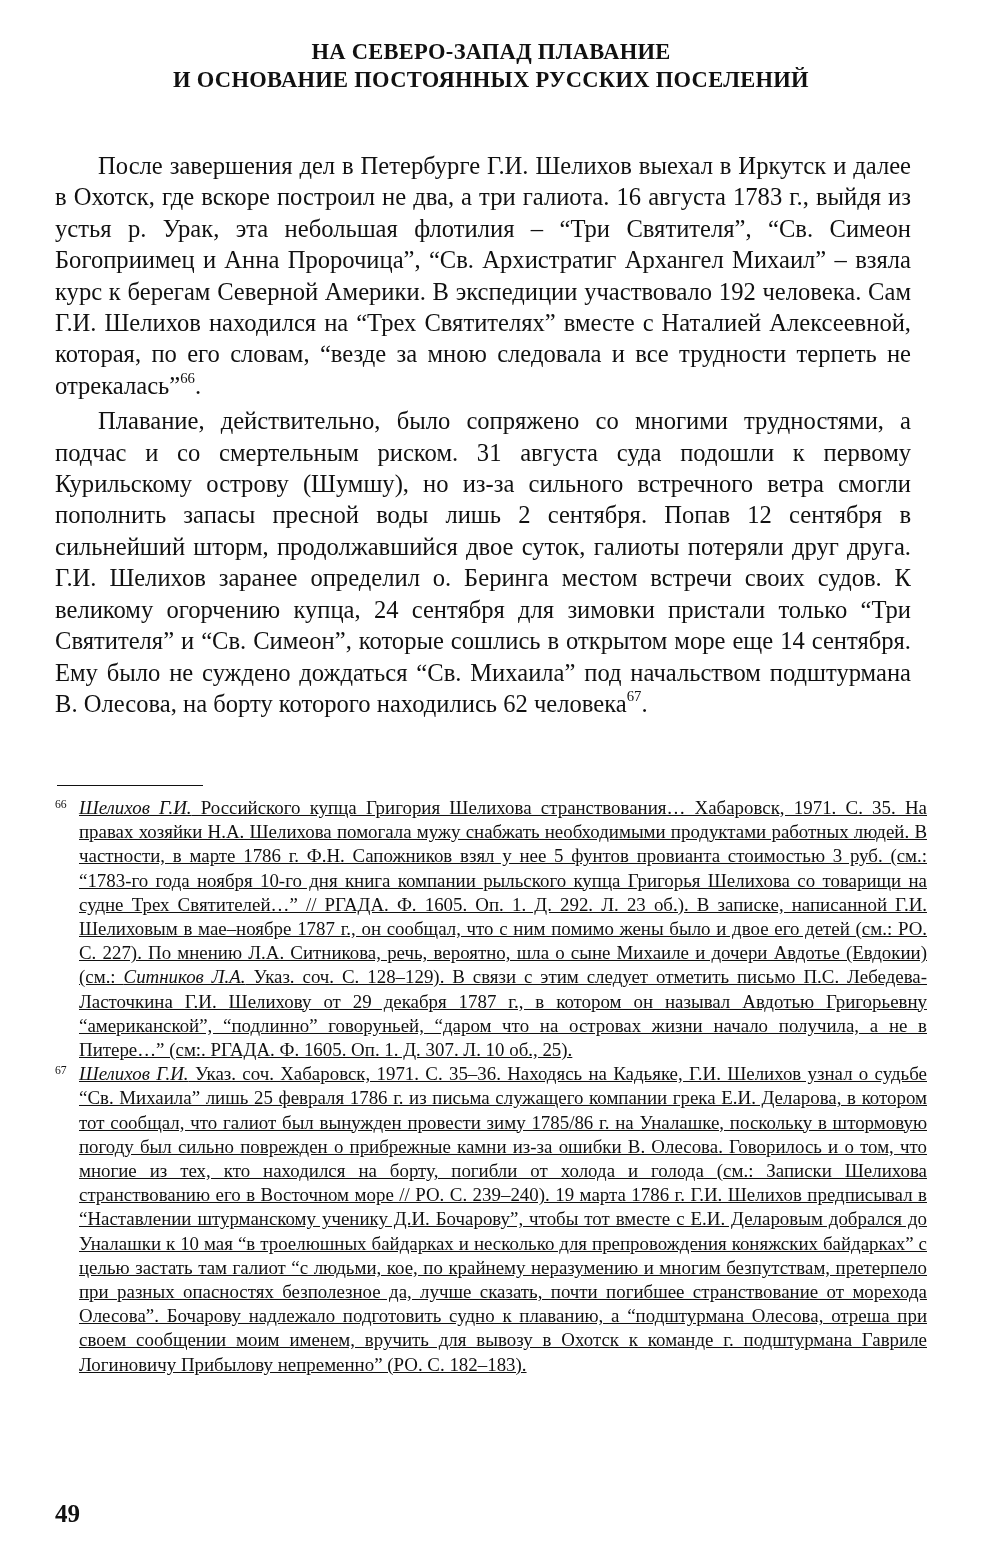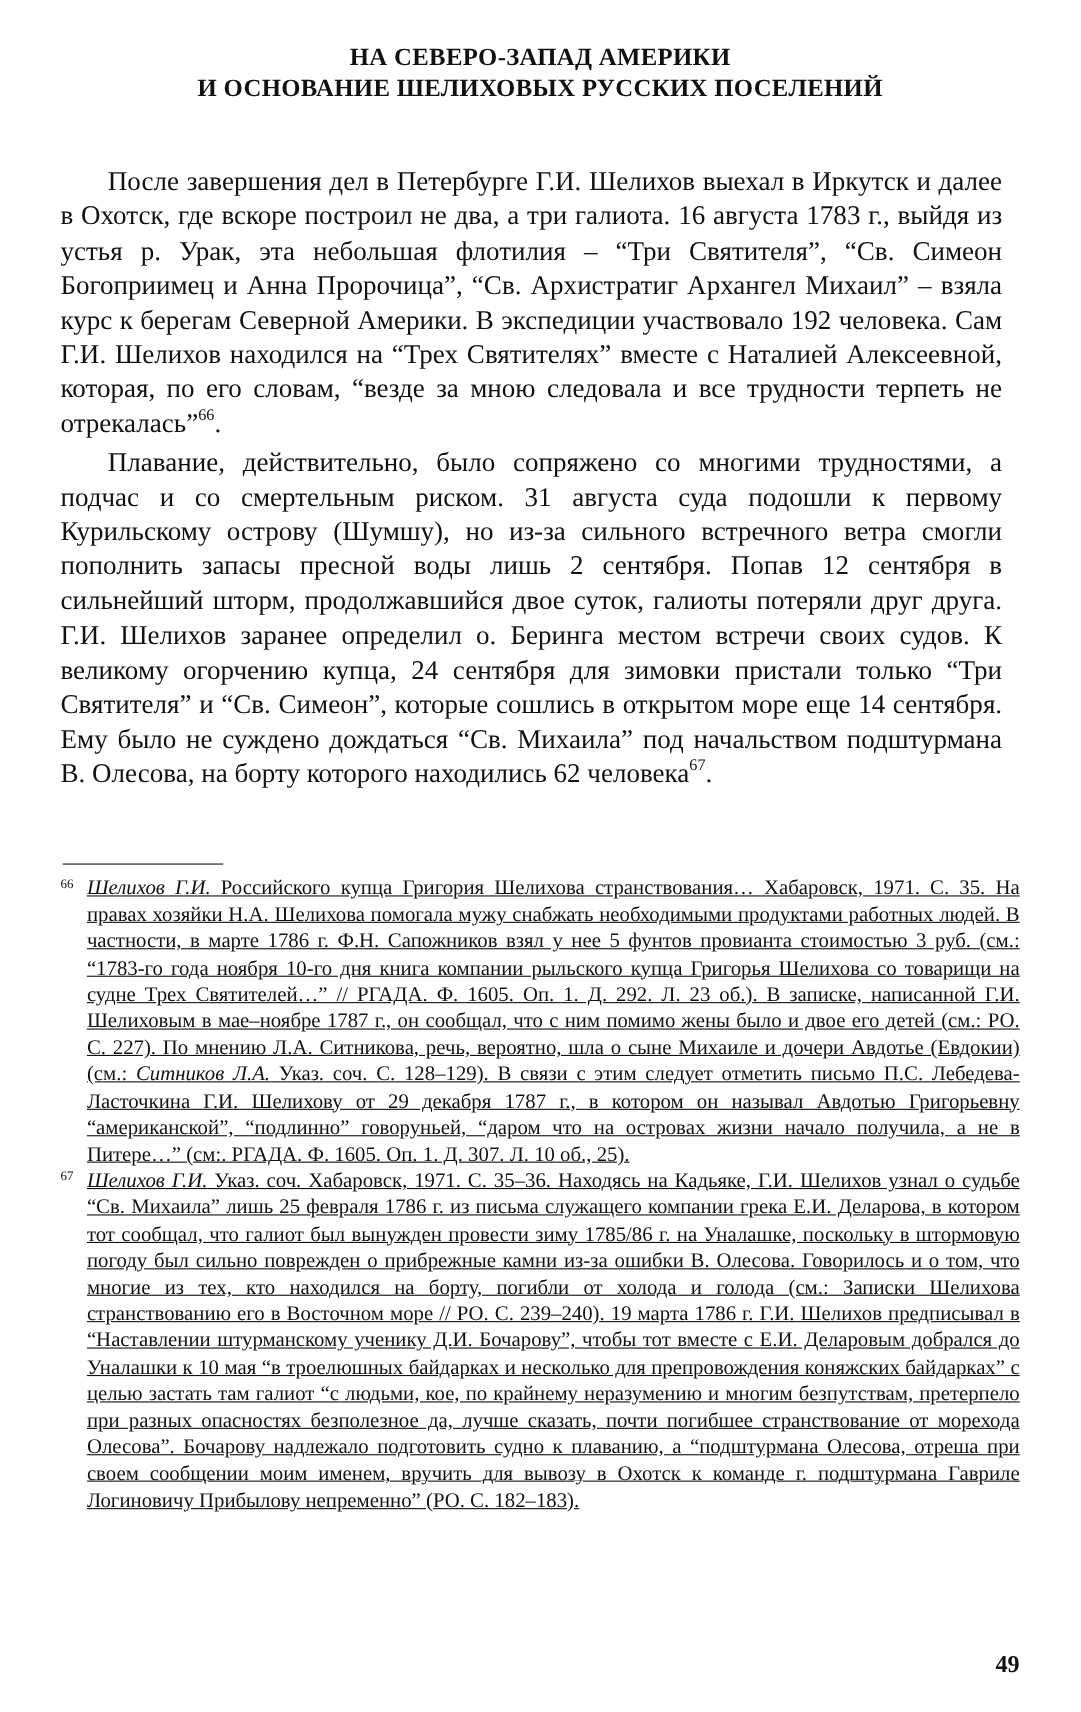--- a/index.html
+++ b/index.html
@@ -28,30 +28,30 @@
     }
     .notes {
       position: absolute; left: 0; top: 796px; width: 872px;
       font-size: 18.9px; line-height: 24.2px; text-align: justify;
     }
     .note { margin: 0 0 0 0; padding-left: 24px; text-indent: -24px; text-decoration: underline; }
     .note .num { font-size: 0.62em; vertical-align: 0.55em; line-height: 0; display: inline-block; width: 24px; text-indent: 0; }
     .note i { font-style: italic; }
     .page-number {
       position: absolute; left: 0; top: 1500px; width: 872px;
-      text-align: right; font-weight: bold; font-size: 22px;
+      text-align: left; font-weight: bold; font-size: 25px;
     }
   </style>
 </head>
 <body>
 
 <div class="page">
   <div class="title">
-    <div>НА СЕВЕРО-ЗАПАД АМЕРИКИ</div>
-    <div>И ОСНОВАНИЕ ШЕЛИХОВЫХ РУССКИХ ПОСЕЛЕНИЙ</div>
+    <div>НА СЕВЕРО-ЗАПАД ПЛАВАНИЕ</div>
+    <div>И ОСНОВАНИЕ ПОСТОЯННЫХ РУССКИХ ПОСЕЛЕНИЙ</div>
   </div>
 
   <div class="body-text">
     <p><span>После завершения дел в Петербурге Г.И. Шелихов выехал в Иркутск и далее в Охотск, где вскоре построил не два, а три галиота. 16 августа 1783 г., выйдя из устья р. Урак, эта небольшая флотилия – “Три Святителя”, “Св. Симеон Богоприимец и Анна Пророчица”, “Св. Архистратиг Архангел Михаил” – взяла курс к берегам Северной Америки. В экспедиции участвовало 192 человека. Сам Г.И. Шелихов находился на “Трех Святителях” вместе с Наталией Алексеевной, которая, по его словам, “везде за мною следовала и все трудности терпеть не отрекалась”</span><span class="sup">66</span><span>.</span></p>
     <p><span>Плавание, действительно, было сопряжено со многими трудностями, а подчас и со смертельным риском. 31 августа суда подошли к первому Курильскому острову (Шумшу), но из-за сильного встречного ветра смогли пополнить запасы пресной воды лишь 2 сентября. Попав 12 сентября в сильнейший шторм, продолжавшийся двое суток, галиоты потеряли друг друга. Г.И. Шелихов заранее определил о. Беринга местом встречи своих судов. К великому огорчению купца, 24 сентября для зимовки пристали только “Три Святителя” и “Св. Симеон”, которые сошлись в открытом море еще 14 сентября. Ему было не суждено дождаться “Св. Михаила” под начальством подштурмана В. Олесова, на борту которого находились 62 человека</span><span class="sup">67</span><span>.</span></p>
   </div>
 
   <div class="rule"></div>
 
   <div class="notes">

